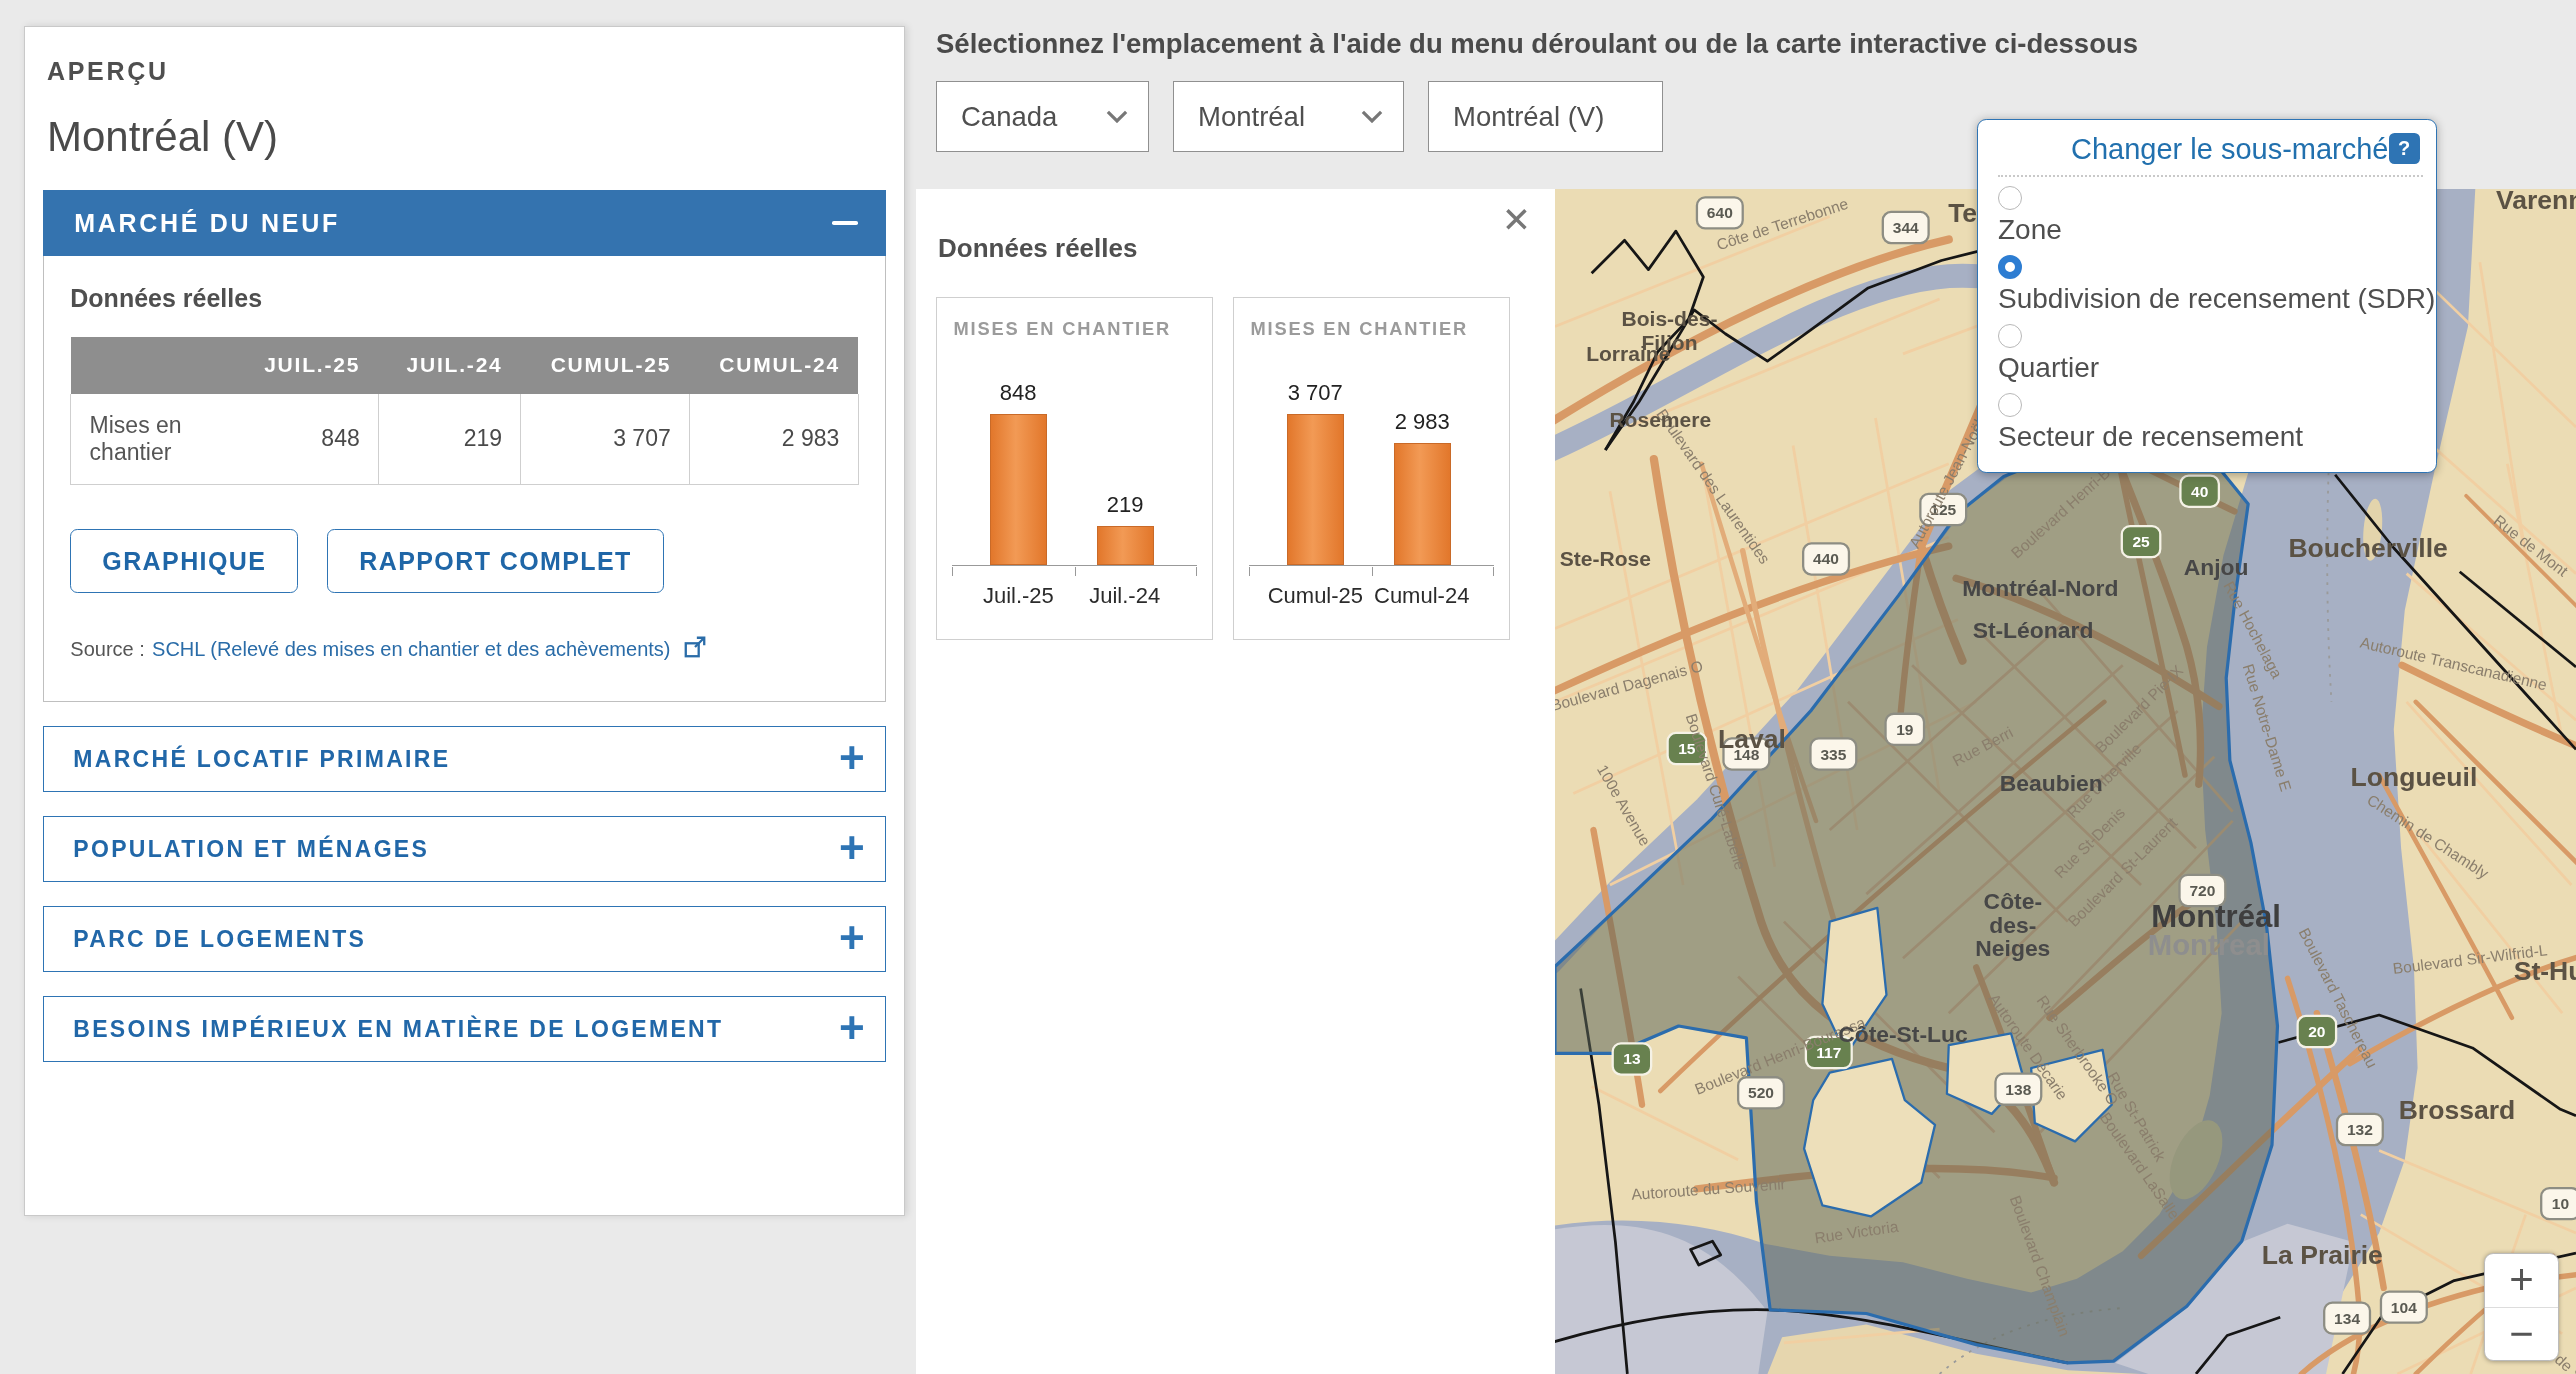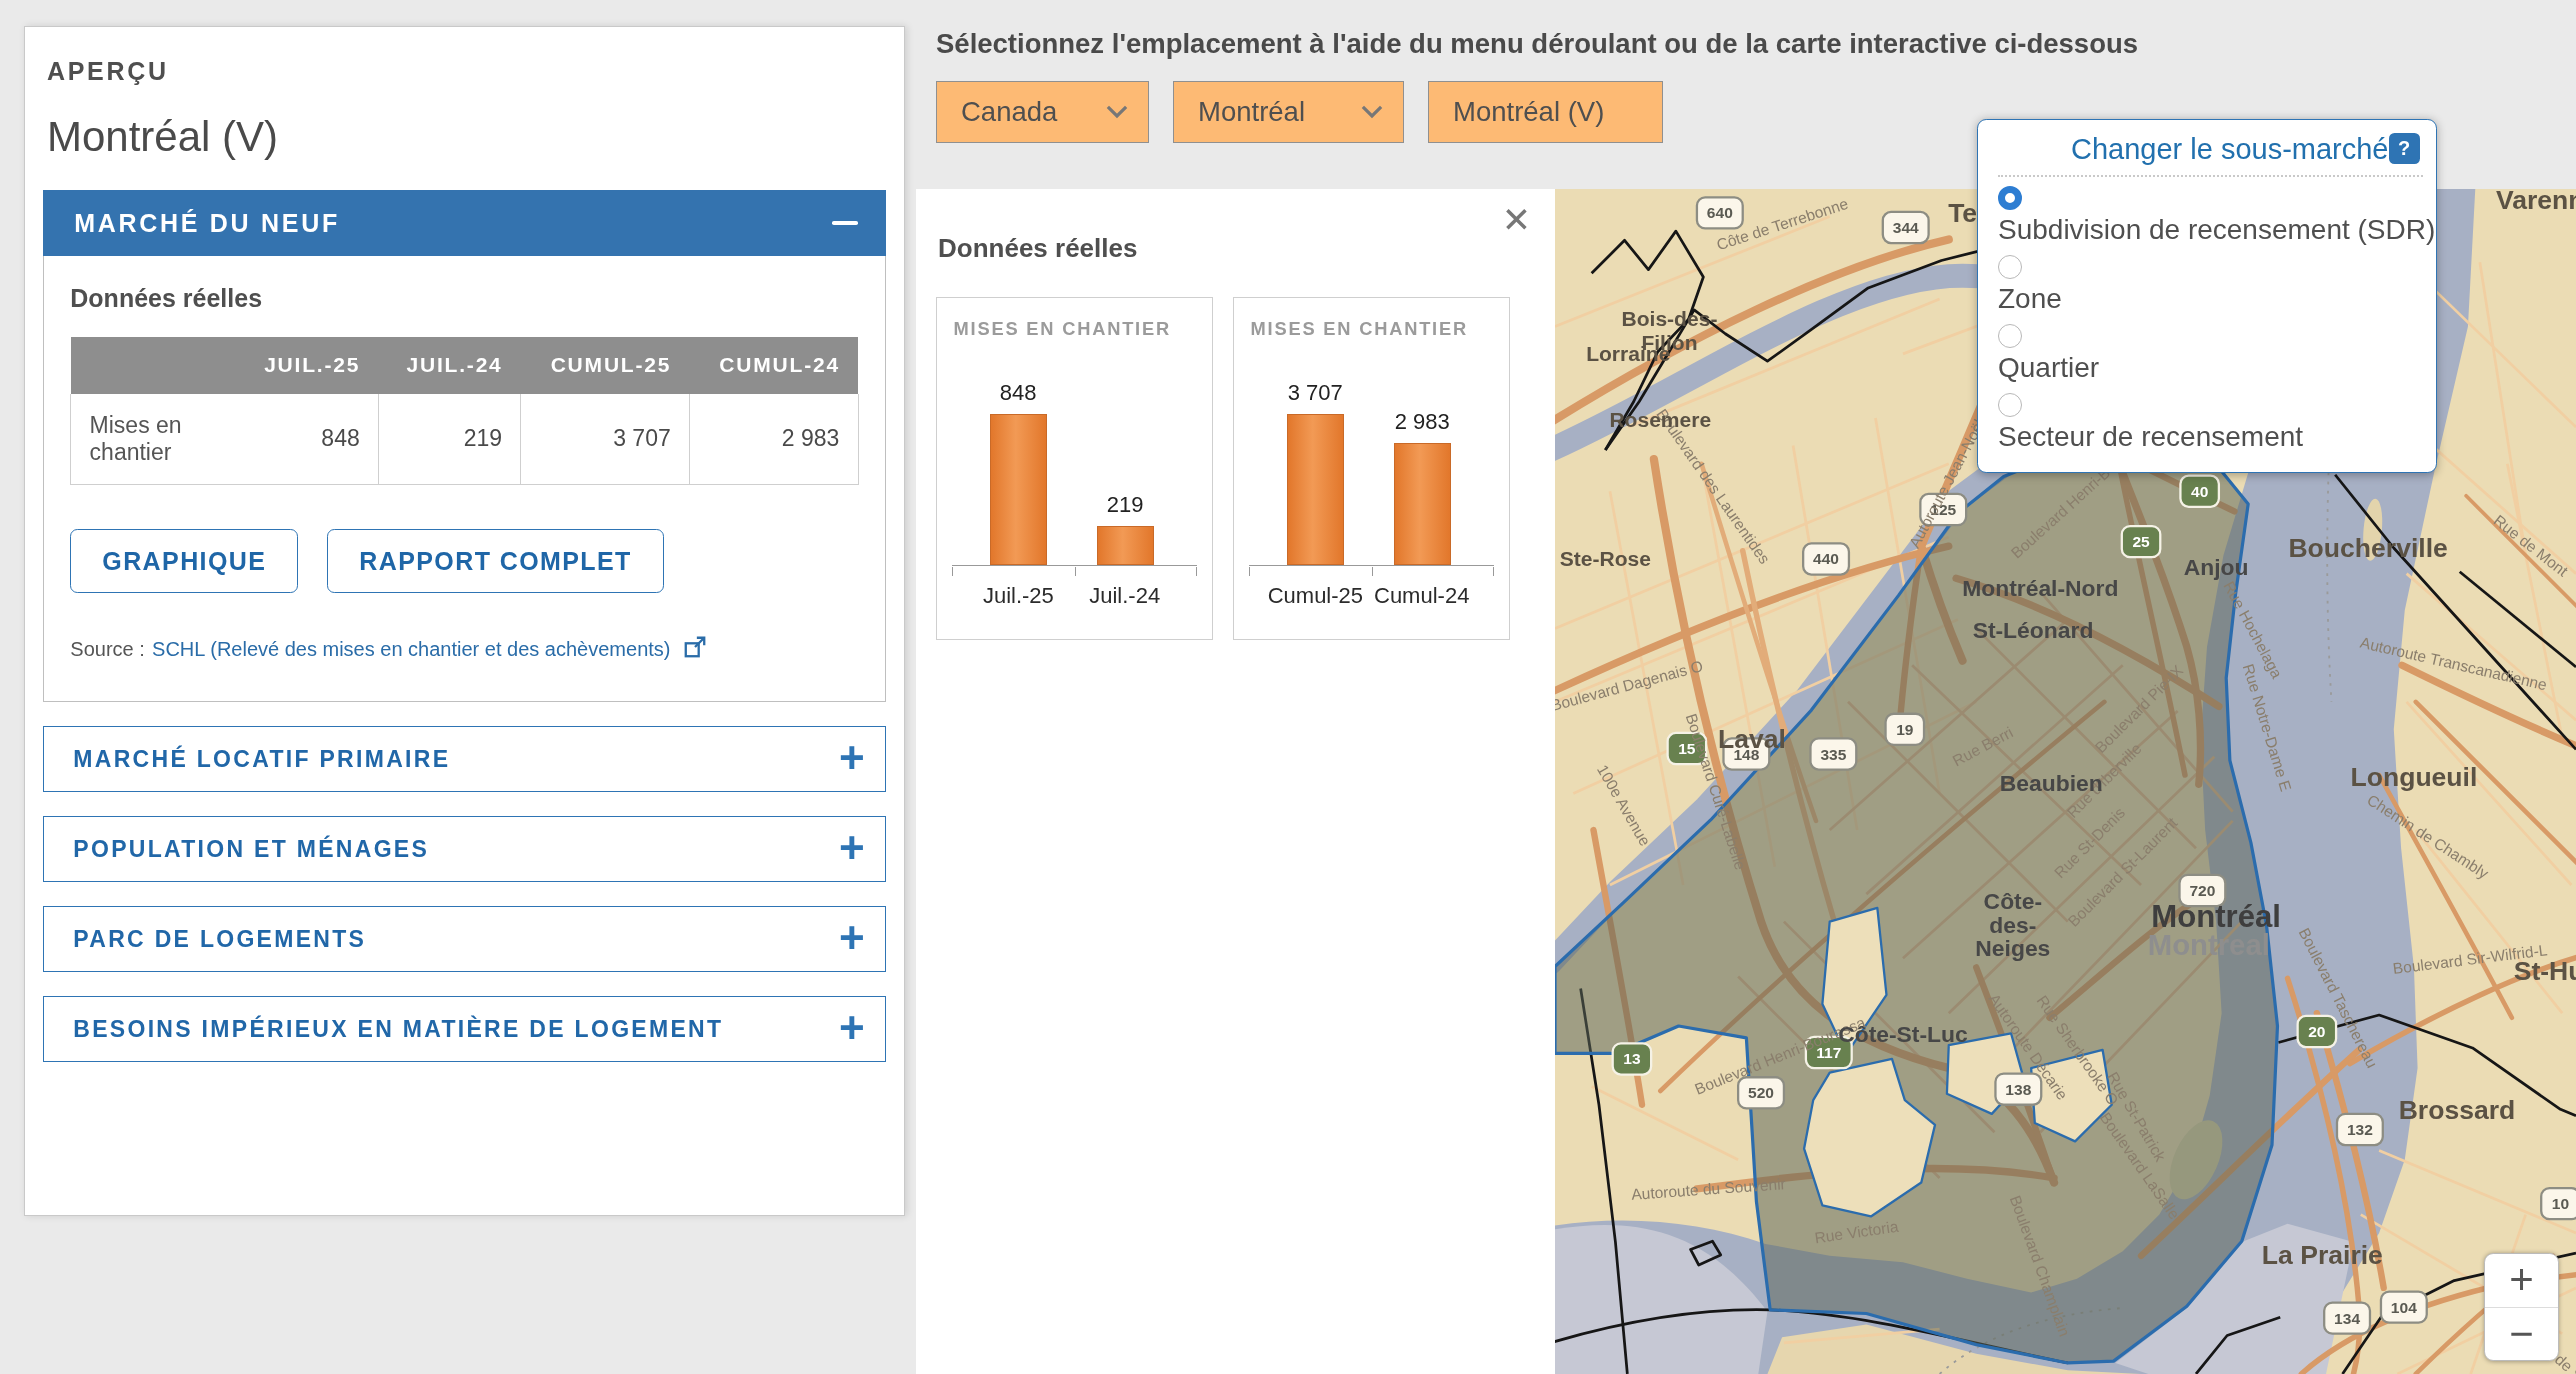--- a/index.html
+++ b/index.html
@@ -47,21 +47,21 @@
     height:66px;border:1.8px solid #2E74B4;background:#fff;margin-top:24px;
     display:flex;align-items:center;justify-content:space-between;padding:0 20px 0 29px;
     cursor:pointer;box-sizing:border-box;
   }
   .accordion-label{color:#2167A8;font-size:23px;font-weight:bold;letter-spacing:2.3px;}
   .plus{color:#2E74B4;font-size:44px;font-weight:bold;line-height:37px;margin-top:-3.7px;}
   
   .loc-title{position:absolute;left:936px;top:27.5px;font-size:27.5px;font-weight:bold;color:#4A4A4A;}
   .dd-row{position:absolute;left:936px;top:81px;display:flex;gap:24px;}
   .dd{
-    height:62px;background:#fdba74;border:1.8px solid #909090;box-sizing:border-box;
+    height:71px;background:#ffffff;border:1.8px solid #909090;box-sizing:border-box;
     display:flex;align-items:center;justify-content:space-between;padding:0 20px 0 24px;
     font-size:27.5px;color:#4F4F4F;cursor:pointer;
   }
   .dd.w0{width:213px}.dd.w1{width:209px}.dd.w2{width:231px}.dd.w3{width:235px}
   
   .data-panel{position:absolute;left:916px;top:189px;width:639px;height:1185px;background:#fff;}
   .close-x{position:absolute;top:13px;right:24px;font-size:35px;color:#777;cursor:pointer;line-height:1;}
   .dp-heading{position:absolute;left:22px;top:44px;font-size:26px;font-weight:bold;color:#4F4F4F;}
   .charts{position:absolute;left:20px;top:108px;display:flex;gap:20px;}
   .chart-card{width:277px;height:343px;border:0.9px solid #CFCFCF;background:#fff;position:relative;box-sizing:border-box;}
@@ -500,27 +500,27 @@
 </svg>
 </div>
 
 <div class="submarket">
   <div class="sm-titlerow">
     <span class="sm-title">Changer le sous-marché</span>
     <span class="help-btn">?</span>
   </div>
   <div class="sm-divider"></div>
   <div id="sm-options">
+      <div class="opt">
+        <span class="radio"></span>
+        <span class="opt-label">Zone</span>
+      </div>
       <div class="opt selected">
         <span class="radio"></span>
         <span class="opt-label">Subdivision de recensement (SDR)</span>
-      </div>
-      <div class="opt">
-        <span class="radio"></span>
-        <span class="opt-label">Zone</span>
       </div>
       <div class="opt">
         <span class="radio"></span>
         <span class="opt-label">Quartier</span>
       </div>
       <div class="opt">
         <span class="radio"></span>
         <span class="opt-label">Secteur de recensement</span>
       </div>
     </div>

